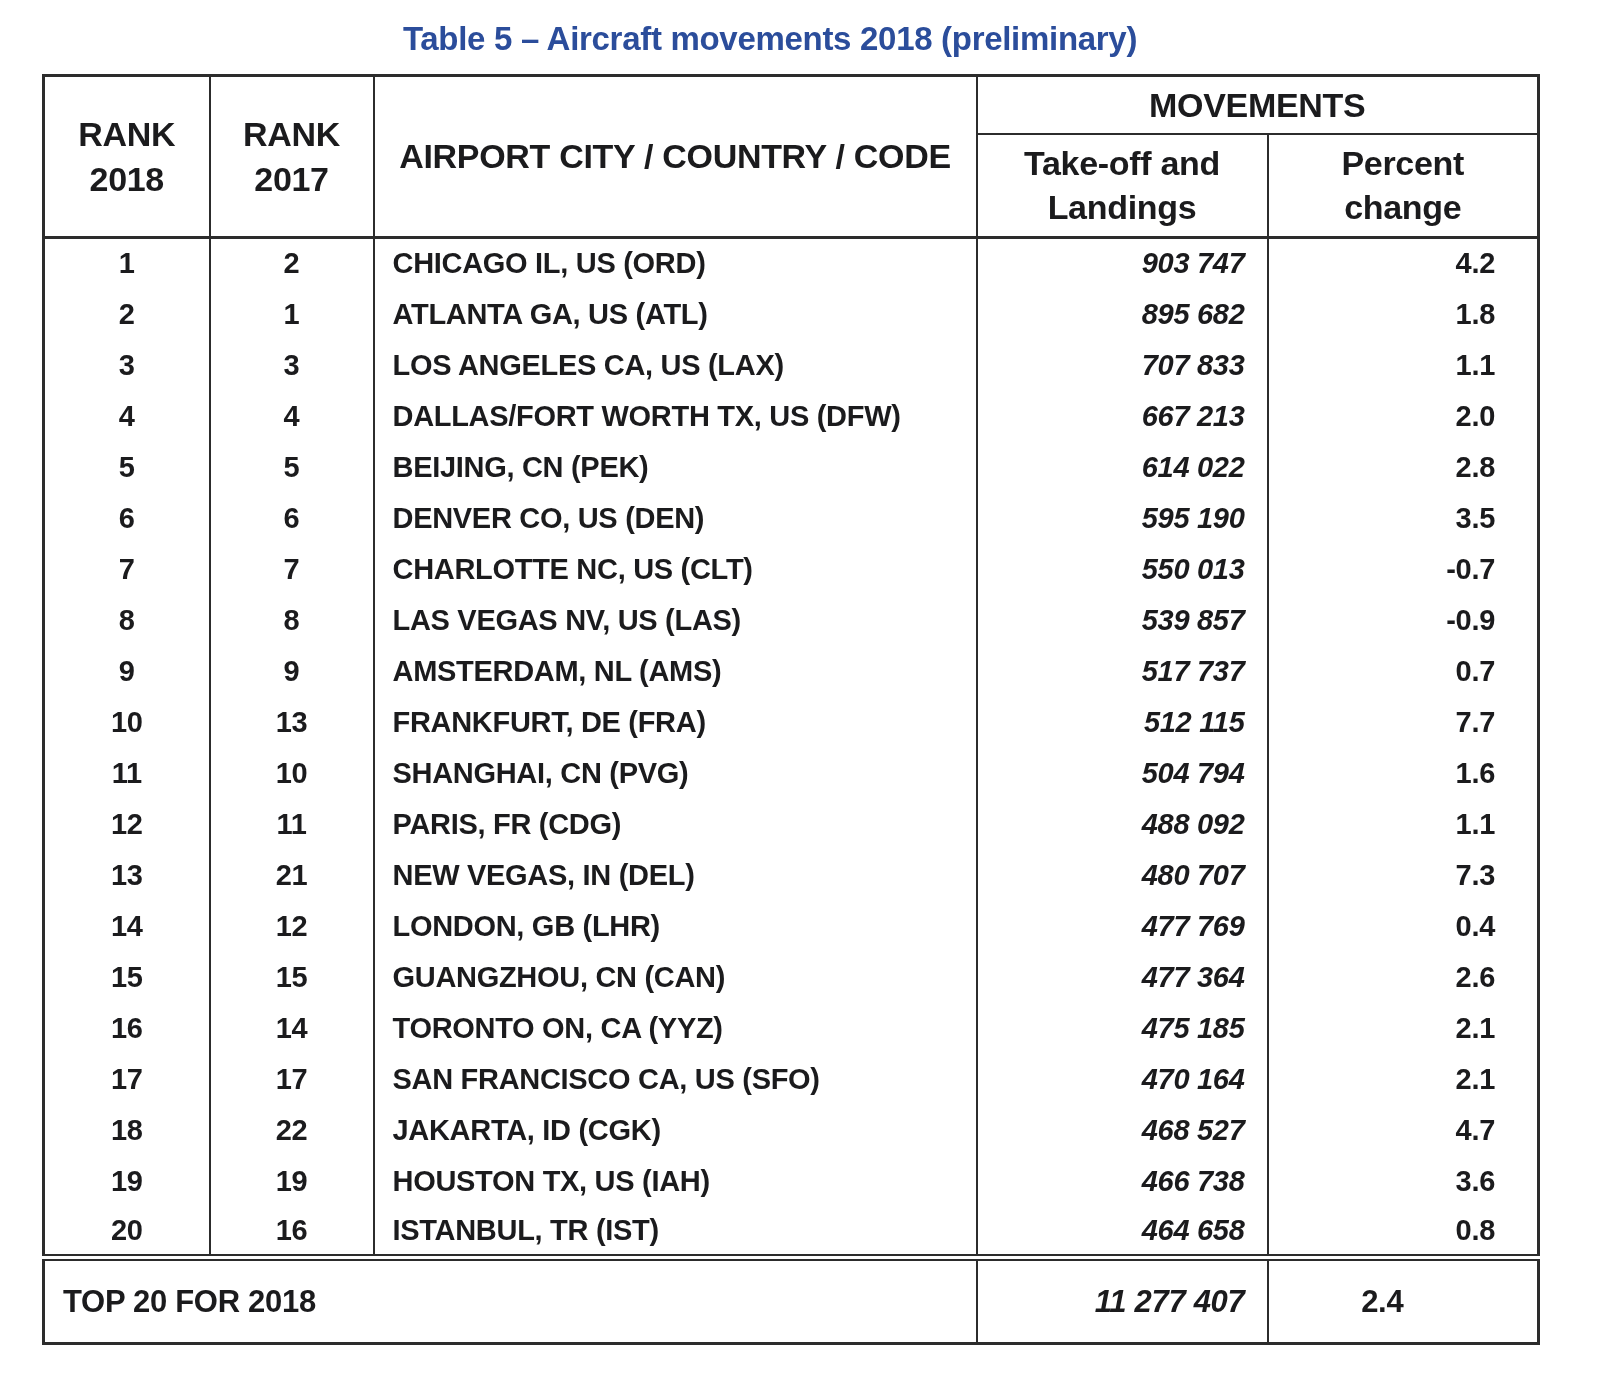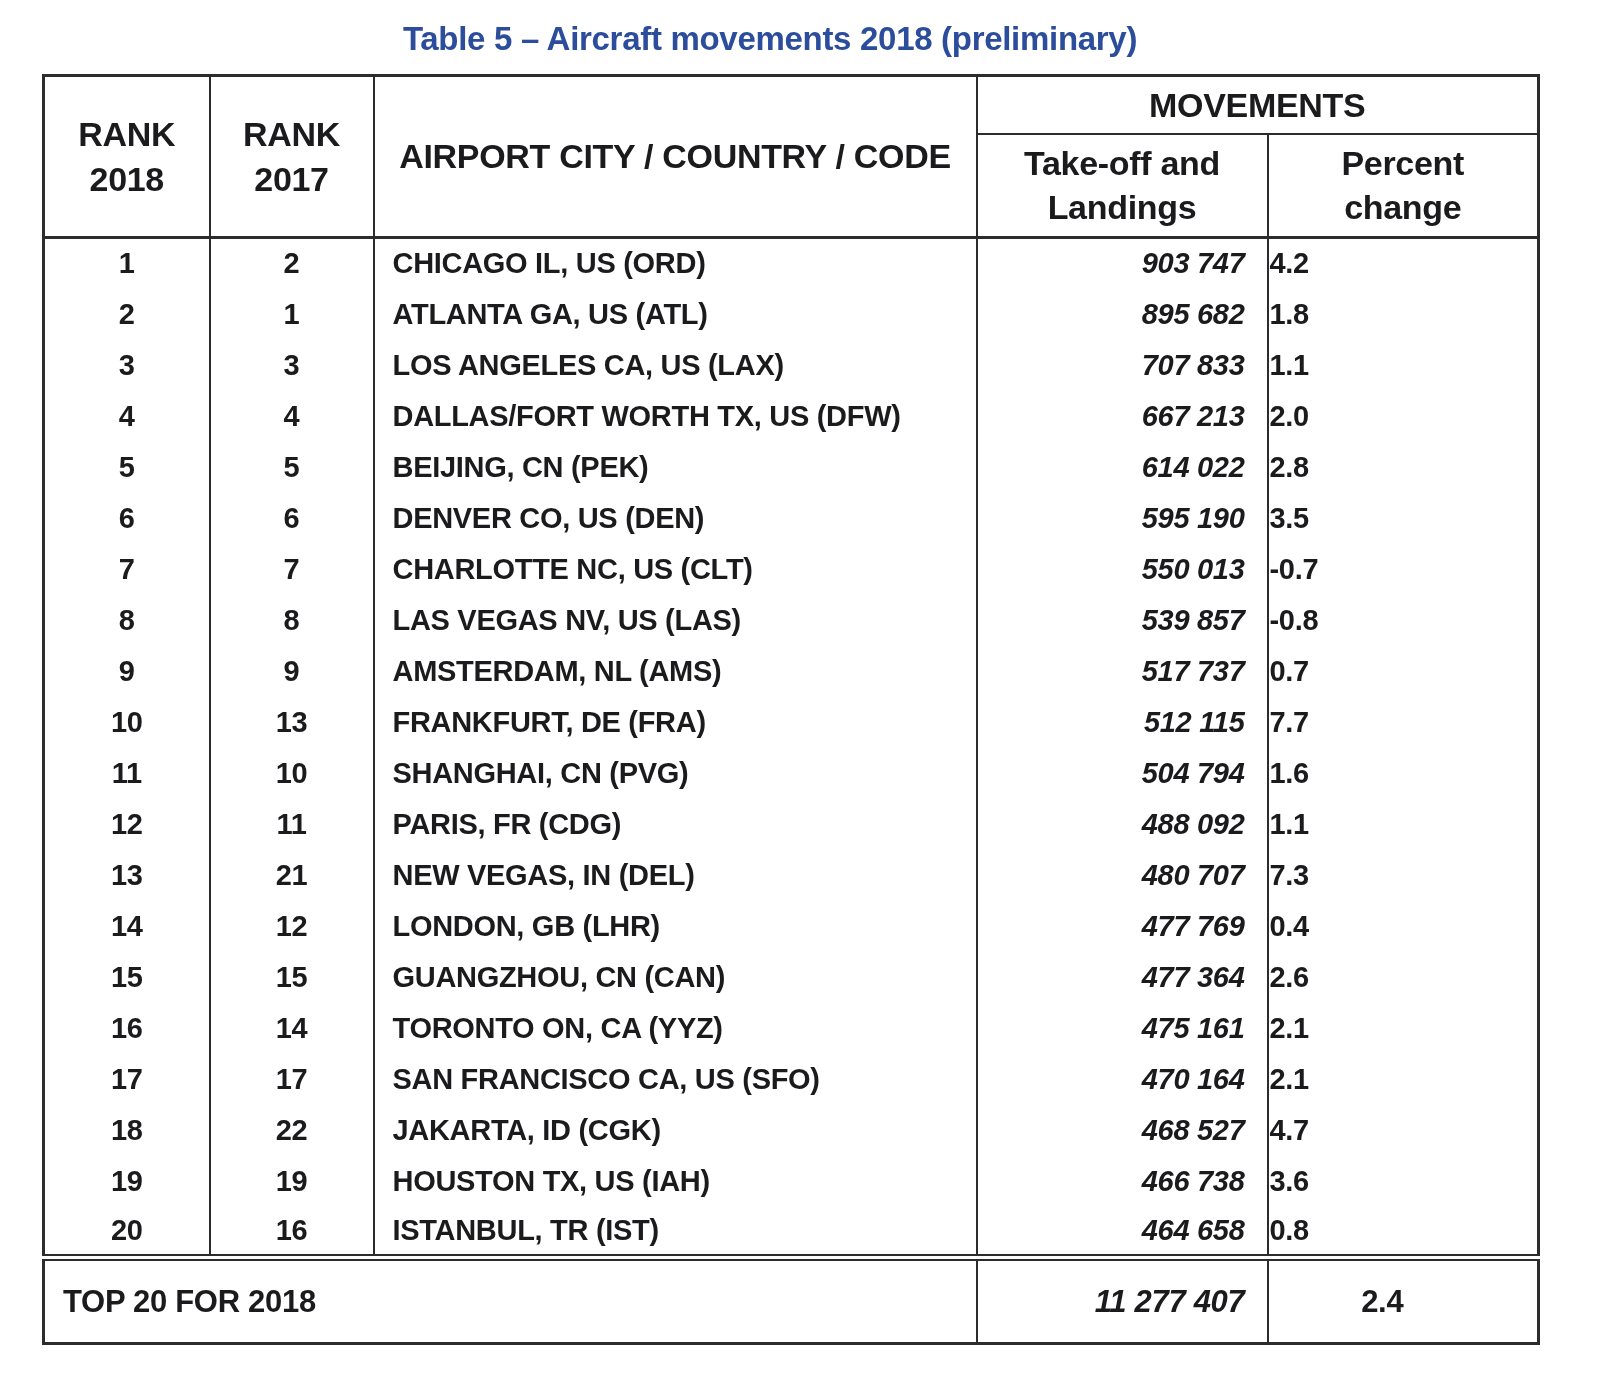--- a/index.html
+++ b/index.html
@@ -58,21 +58,21 @@
     border-top: none;
     border-bottom: none;
     height: 51px;
     font-size: 29px;
     vertical-align: middle;
     letter-spacing: -0.3px;
   }
   td.rank-cell { text-align: center; }
   td.airport-cell { text-align: left; padding-left: 18px; }
   td.num-cell { text-align: right; padding-right: 22px; font-style: italic; }
-  td.pct-cell { text-align: left; padding-right: 42px; }
+  td.pct-cell { text-align: right; padding-right: 42px; }
   tfoot td {
     border: 2px solid var(--line);
     border-top: 7px double var(--line);
     border-bottom: 3px solid var(--line);
     height: 86px;
     font-size: 31px;
     vertical-align: middle;
     letter-spacing: -0.3px;
   }
   tfoot td.footer-label { text-align: left; padding-left: 18px; }
@@ -156,21 +156,21 @@
     <td class="rank-cell">7</td>
     <td class="airport-cell">CHARLOTTE NC, US (CLT)</td>
     <td class="num-cell">550 013</td>
     <td class="pct-cell">-0.7</td>
   </tr>
       <tr>
     <td class="rank-cell">8</td>
     <td class="rank-cell">8</td>
     <td class="airport-cell">LAS VEGAS NV, US (LAS)</td>
     <td class="num-cell">539 857</td>
-    <td class="pct-cell">-0.8</td>
+    <td class="pct-cell">-0.9</td>
   </tr>
       <tr>
     <td class="rank-cell">9</td>
     <td class="rank-cell">9</td>
     <td class="airport-cell">AMSTERDAM, NL (AMS)</td>
     <td class="num-cell">517 737</td>
     <td class="pct-cell">0.7</td>
   </tr>
       <tr>
     <td class="rank-cell">10</td>
@@ -211,21 +211,21 @@
     <td class="rank-cell">15</td>
     <td class="rank-cell">15</td>
     <td class="airport-cell">GUANGZHOU, CN (CAN)</td>
     <td class="num-cell">477 364</td>
     <td class="pct-cell">2.6</td>
   </tr>
       <tr>
     <td class="rank-cell">16</td>
     <td class="rank-cell">14</td>
     <td class="airport-cell">TORONTO ON, CA (YYZ)</td>
-    <td class="num-cell">475 161</td>
+    <td class="num-cell">475 185</td>
     <td class="pct-cell">2.1</td>
   </tr>
       <tr>
     <td class="rank-cell">17</td>
     <td class="rank-cell">17</td>
     <td class="airport-cell">SAN FRANCISCO CA, US (SFO)</td>
     <td class="num-cell">470 164</td>
     <td class="pct-cell">2.1</td>
   </tr>
       <tr>

